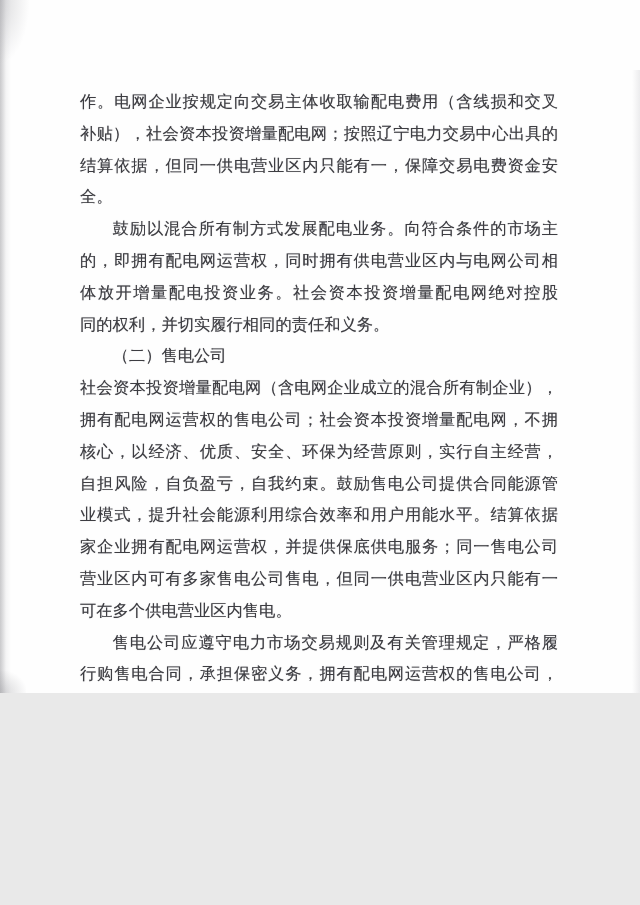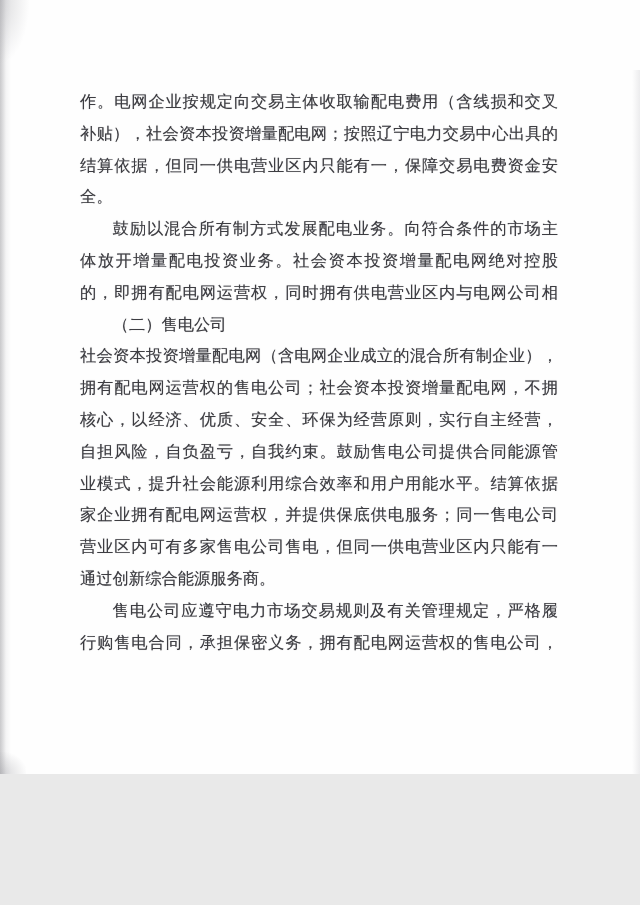--- a/index.html
+++ b/index.html
@@ -1,18 +1,18 @@
 <!DOCTYPE html>
 <html lang="zh" style="--ink: #3d3d42; --paper: #fefefe; --pagenum: #9196a0;"><head>
 <meta charset="utf-8">
 <style>
   html,body{margin:0;padding:0;background:#e9e9e9;}
   .page{
     position:relative;
-    width:640px;height:774px;
+    width:640px;height:693px;
     margin:0 auto;
     background:#fefefe;
     overflow:hidden;
     font-family:"Liberation Serif","DejaVu Serif",serif;
   }
   
   .edge-left{
     position:absolute;left:0;top:0;width:11px;height:905px;
     background:linear-gradient(to right, rgba(148,148,153,0.50), rgba(200,200,205,0.18) 55%, rgba(255,255,255,0));
     pointer-events:none;
@@ -84,29 +84,30 @@
   <div class="edge-right"></div>
   <div class="smudge-a"></div>
   <div class="smudge-b"></div>
 
   <div class="doc-body" id="doc-body">
       <div class="line full">作。电网企业按规定向交易主体收取输配电费用（含线损和交叉</div>
       <div class="line full">补贴），社会资本投资增量配电网；按照辽宁电力交易中心出具的</div>
       <div class="line full">结算依据，但同一供电营业区内只能有一，保障交易电费资金安</div>
       <div class="line">全。</div>
       <div class="line full indent">鼓励以混合所有制方式发展配电业务。向符合条件的市场主</div>
+      <div class="line full">的，即拥有配电网运营权，同时拥有供电营业区内与电网公司相</div>
       <div class="line full">体放开增量配电投资业务。社会资本投资增量配电网绝对控股</div>
-      <div class="line full">的，即拥有配电网运营权，同时拥有供电营业区内与电网公司相</div>
+      <div class="line">同的权利，并切实履行相同的责任和义务。</div>
       <div class="line indent">（二）售电公司</div>
       <div class="line full">社会资本投资增量配电网（含电网企业成立的混合所有制企业），</div>
       <div class="line full">拥有配电网运营权的售电公司；社会资本投资增量配电网，不拥</div>
       <div class="line full">核心，以经济、优质、安全、环保为经营原则，实行自主经营，</div>
       <div class="line full">自担风险，自负盈亏，自我约束。鼓励售电公司提供合同能源管</div>
       <div class="line full">业模式，提升社会能源利用综合效率和用户用能水平。结算依据</div>
       <div class="line full">家企业拥有配电网运营权，并提供保底供电服务；同一售电公司</div>
       <div class="line full">营业区内可有多家售电公司售电，但同一供电营业区内只能有一</div>
-      <div class="line">通过创新综合能源服务商。</div>
+      <div class="line">可在多个供电营业区内售电。</div>
       <div class="line full indent">售电公司应遵守电力市场交易规则及有关管理规定，严格履</div>
       <div class="line full">行购售电合同，承担保密义务，拥有配电网运营权的售电公司，</div>
     </div>
 
   <div class="page-number">— 5 —</div>
 </div>
 
 </body></html>

